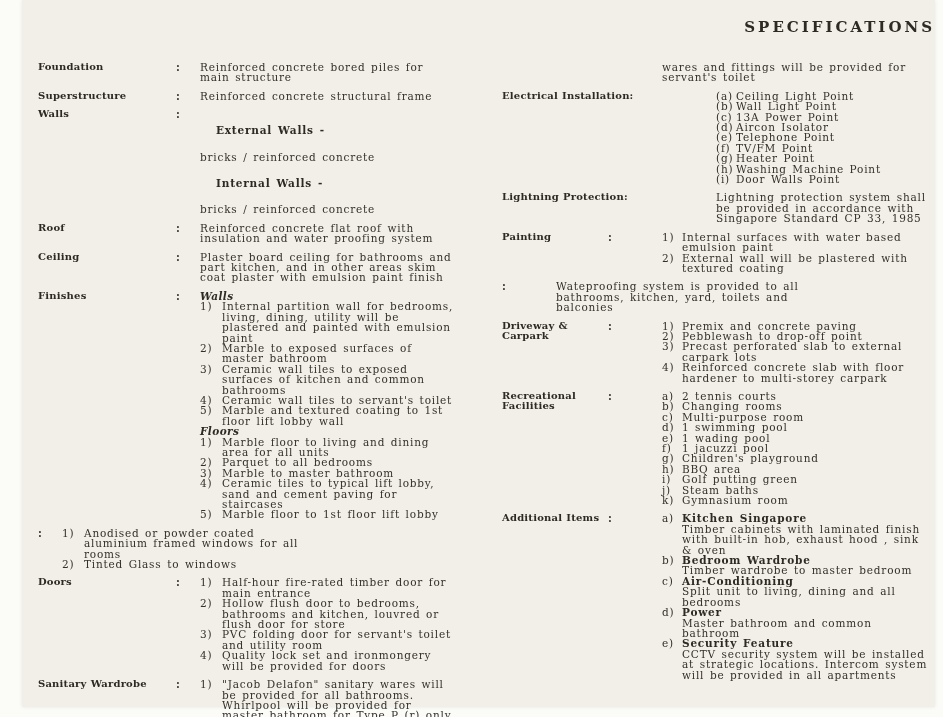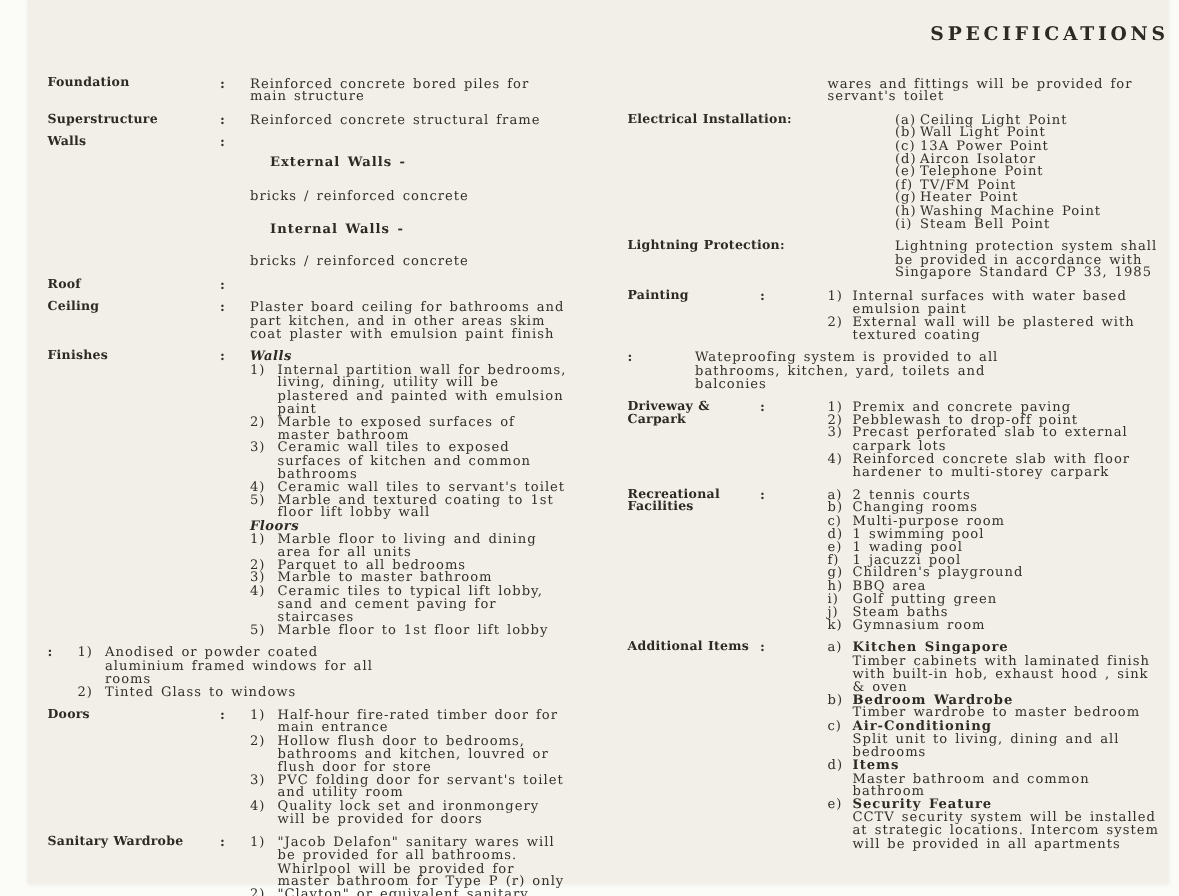--- a/index.html
+++ b/index.html
@@ -83,20 +83,23 @@
           <div class="content">
             <div class="pb">External Walls -</div>
             <div class="p">bricks / reinforced concrete</div>
             <div class="pb">Internal Walls -</div>
             <div class="p">bricks / reinforced concrete</div>
           </div>
         </div>
         <div class="row">
           <div class="lbl">Roof</div>
           <div class="colon">:</div>
+          <div class="content">
+            <div class="p">Reinforced concrete flat roof with insulation and water proofing system</div>
+          </div>
         </div>
         <div class="row">
           <div class="lbl">Ceiling</div>
           <div class="colon">:</div>
           <div class="content">
             <div class="p">Plaster board ceiling for bathrooms and part kitchen, and in other areas skim coat plaster with emulsion paint finish</div>
           </div>
         </div>
         <div class="row">
           <div class="lbl">Finishes</div>
@@ -246,21 +249,21 @@
               <div class="item">
                 <span class="m">(g)</span>
                 <div class="txt">Heater Point</div>
               </div>
               <div class="item">
                 <span class="m">(h)</span>
                 <div class="txt">Washing Machine Point</div>
               </div>
               <div class="item">
                 <span class="m">(i)</span>
-                <div class="txt">Steam Bell Point</div>
+                <div class="txt">Door Walls Point</div>
               </div>
             </div>
           </div>
         </div>
         <div class="row">
           <div class="lbl wide">Lightning Protection:</div>
           <div class="colon"></div>
           <div class="content">
             <div class="p">Lightning protection system shall be provided in accordance with Singapore Standard CP 33, 1985</div>
           </div>
@@ -385,21 +388,21 @@
               <div class="item">
                 <span class="m">c)</span>
                 <div class="txt">
                   <div class="ti">Air-Conditioning</div>
                   <div class="de">Split unit to living, dining and all bedrooms</div>
                 </div>
               </div>
               <div class="item">
                 <span class="m">d)</span>
                 <div class="txt">
-                  <div class="ti">Items</div>
+                  <div class="ti">Power</div>
                   <div class="de">Master bathroom and common bathroom</div>
                 </div>
               </div>
               <div class="item">
                 <span class="m">e)</span>
                 <div class="txt">
                   <div class="ti">Security Feature</div>
                   <div class="de">CCTV security system will be installed at strategic locations. Intercom system will be provided in all apartments</div>
                 </div>
               </div>

